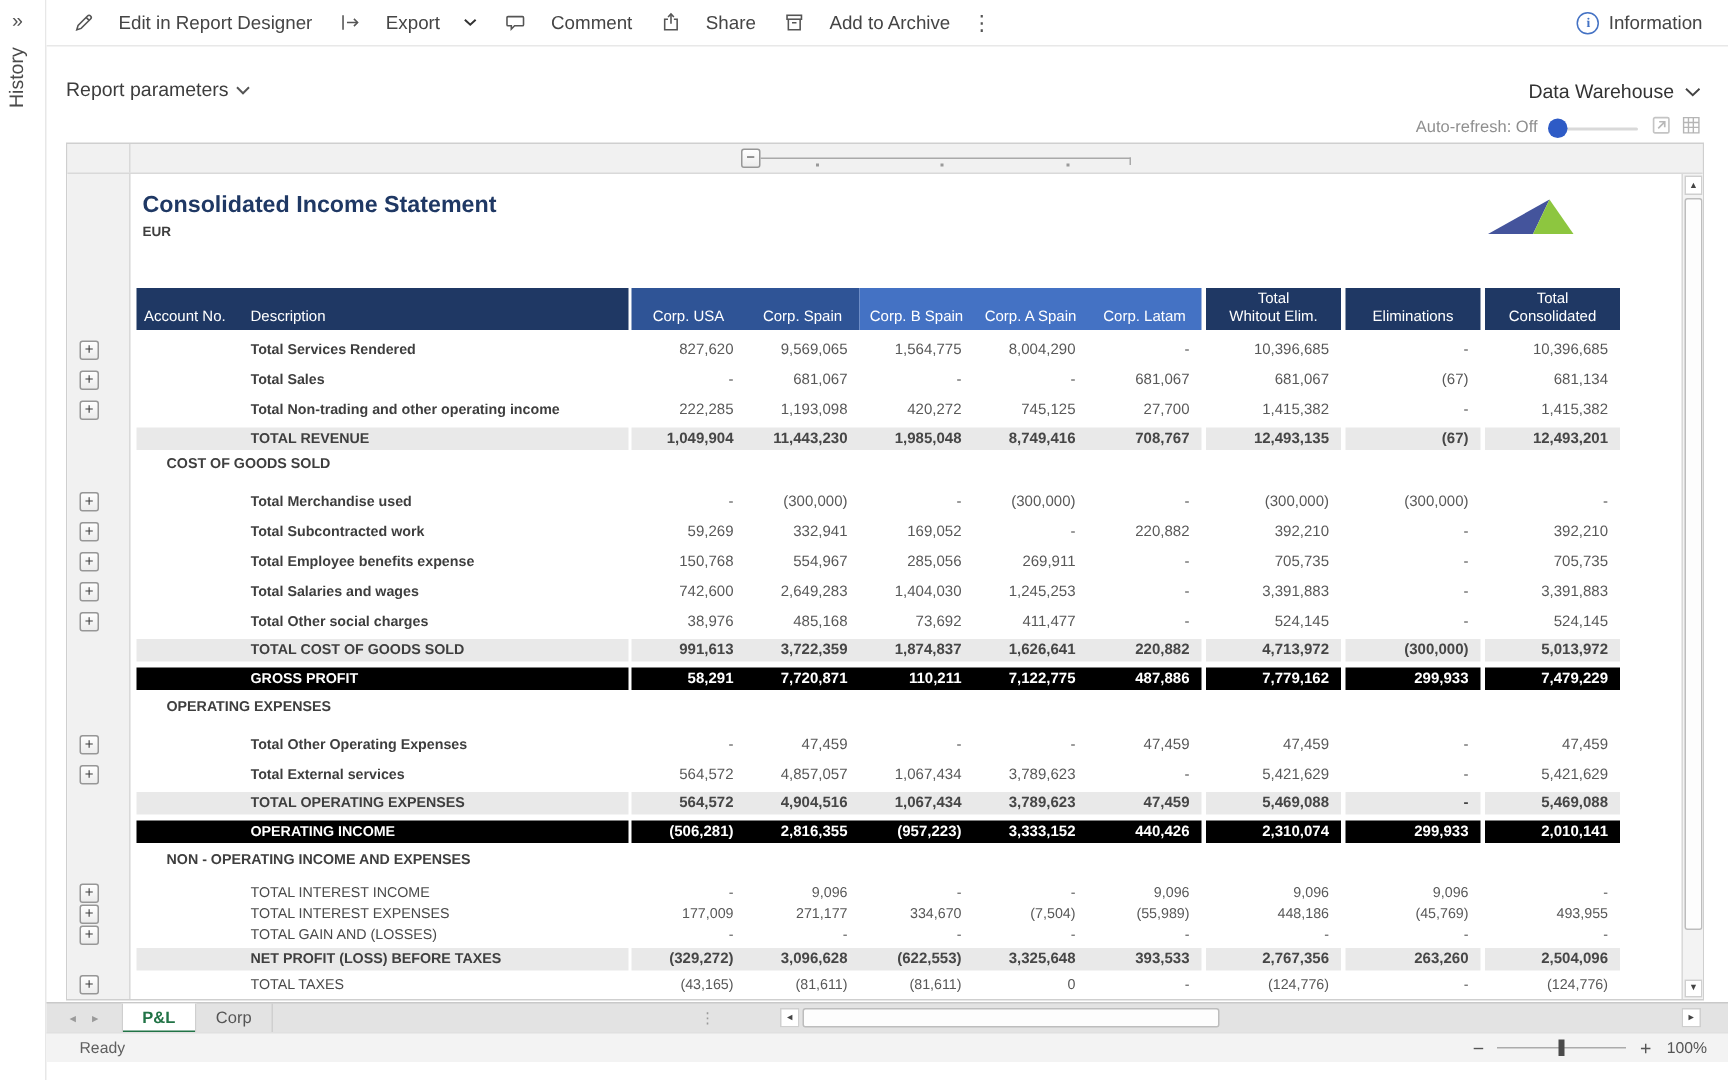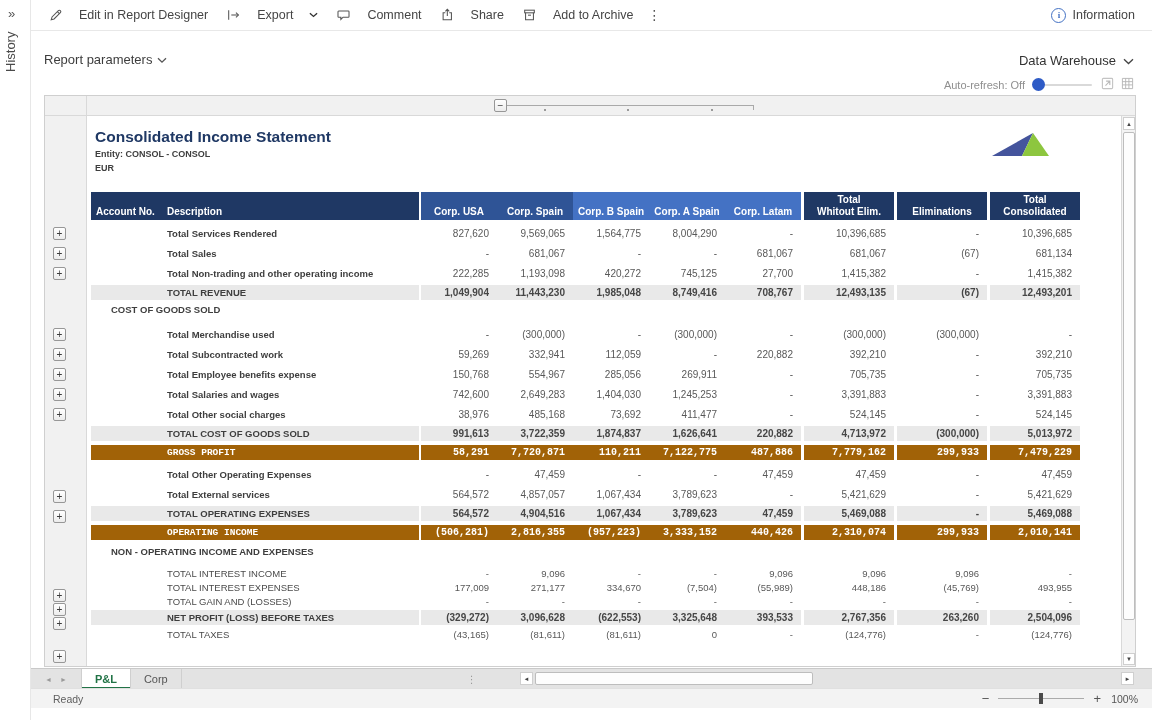--- a/index.html
+++ b/index.html
@@ -53,38 +53,38 @@
   .segd{width:328px;flex:none;}
   .acct{width:76px;flex:none;padding-left:5px;box-sizing:border-box;font-size:9.5px;}
   .desc{width:220px;flex:none;font-weight:bold;font-size:9.5px;color:#3e3e3e;white-space:nowrap;overflow:hidden;box-sizing:border-box;}
   .sp2{width:2px;flex:none;height:100%;}
   .sp3{width:3px;flex:none;height:100%;}
   .segc{width:380px;flex:none;}
   .vcell{width:76px;flex:none;text-align:right;padding-right:8px;font-size:10px;color:#585858;white-space:nowrap;box-sizing:border-box;}
   .tcell{width:90px;flex:none;text-align:right;padding-right:8px;font-size:10px;color:#585858;white-space:nowrap;box-sizing:border-box;height:100%;display:flex;align-items:center;justify-content:flex-end;}
   
   #thead{height:28px;display:flex;align-items:stretch;margin-bottom:3px;}
-  .hseg{display:flex;align-items:flex-end;box-sizing:border-box;color:#fff;font-weight:bold;font-size:10px;}
+  .hseg{display:flex;align-items:flex-end;box-sizing:border-box;color:#fff;font-weight:normal;font-size:10px;}
   .h-navy{background:#1f3864;}
   .h-med{background:#2f5496;}
   .h-light{background:#4472c4;}
   .hacct{width:76px;padding:0 0 3px 5px;box-sizing:border-box;}
   .hdesc{width:220px;padding-bottom:3px;box-sizing:border-box;}
   .hcell{width:76px;text-align:center;padding-bottom:3px;box-sizing:border-box;white-space:nowrap;}
   .hcell2{width:90px;text-align:center;padding-bottom:2px;box-sizing:border-box;white-space:pre-line;line-height:1.2;display:flex;align-items:flex-end;justify-content:center;}
   
   .r-data{height:20px;}
   .r-plain{height:14px;}
   .r-plain .desc{font-weight:normal;color:#4a4a4a;}
   .r-plain .vcell,.r-plain .tcell{font-size:9.5px;}
   .r-subtotal{height:15px;margin:2px 0;}
   .r-subtotal .seg{background:#e9e9e9;}
   .r-subtotal .vcell,.r-subtotal .tcell{font-weight:bold;color:#464646;}
   .r-grayband{height:15px;margin:4px 0;color:#fff;}
-  .r-grayband .seg{background:#a16207;font-family:Liberation Mono, monospace;}
+  .r-grayband .seg{background:#000000;}
   .r-grayband .desc{color:#fff;}
   .r-grayband .vcell,.r-grayband .tcell{font-weight:bold;color:#fff;}
   .r-section{height:15px;margin-bottom:7px;margin-left:16px;}
   .section-label{font-weight:bold;font-size:9.5px;color:#3e3e3e;padding-left:4px;white-space:nowrap;}
 
   
   #vscroll{position:absolute;right:0;top:0;bottom:0;width:14px;background:#f3f3f3;border-left:1px solid #d9d9d9;box-sizing:border-box;}
   #vs-up{position:absolute;left:1px;top:1px;width:12px;height:13px;background:#fff;border:1px solid #cfcfcf;box-sizing:border-box;font-size:6px;color:#444;text-align:center;line-height:12px;cursor:pointer;}
   #vs-thumb{position:absolute;left:1px;top:16px;width:12px;height:488px;background:#fdfdfd;border:1px solid #bdbdbd;border-radius:2px;box-sizing:border-box;cursor:grab;}
   #vs-down{position:absolute;left:1px;bottom:1px;width:12px;height:12px;background:#fff;border:1px solid #cfcfcf;box-sizing:border-box;font-size:6px;color:#444;text-align:center;line-height:11px;cursor:pointer;}
@@ -238,21 +238,20 @@
           <div class="plus-btn" style="top: 373.5px;">+</div>
           <div class="plus-btn" style="top: 393.5px;">+</div>
           <div class="plus-btn" style="top: 472.5px;">+</div>
           <div class="plus-btn" style="top: 486.5px;">+</div>
           <div class="plus-btn" style="top: 500.5px;">+</div>
           <div class="plus-btn" style="top: 533.5px;">+</div>
         </div>
       <div id="sheet-content">
         <div id="title-block">
           <div id="rpt-title">Consolidated Income Statement</div>
-          <div class="rpt-sub">Entity: CONSOL - CONSOL</div>
           <div class="rpt-sub">EUR</div>
           <div id="rpt-logo">
             <svg width="62" height="28" viewBox="0 0 62 28">
                 <polygon points="1,26 42,3 31,26" fill="#44549c"></polygon>
                 <polygon points="31,26 42,3 58,26" fill="#8dc63f"></polygon>
               </svg>
           </div>
         </div>
         <div id="table">
             <div id="thead">
@@ -420,21 +419,21 @@
             </div>
             <div class="trow r-data">
               <div class="seg segd">
                 <div class="acct"></div>
                 <div class="desc">Total Subcontracted work</div>
               </div>
               <div class="sp2"></div>
               <div class="seg segc">
                 <div class="vcell">59,269</div>
                 <div class="vcell">332,941</div>
-                <div class="vcell">112,059</div>
+                <div class="vcell">169,052</div>
                 <div class="vcell">-</div>
                 <div class="vcell">220,882</div>
               </div>
               <div class="sp3"></div>
               <div class="seg">
                 <div class="tcell">392,210</div>
               </div>
               <div class="sp3"></div>
               <div class="seg">
                 <div class="tcell">-</div>
@@ -566,20 +565,23 @@
                 <div class="tcell">7,779,162</div>
               </div>
               <div class="sp3"></div>
               <div class="seg">
                 <div class="tcell">299,933</div>
               </div>
               <div class="sp3"></div>
               <div class="seg">
                 <div class="tcell">7,479,229</div>
               </div>
+            </div>
+            <div class="trow r-section">
+              <span class="section-label">OPERATING EXPENSES</span>
             </div>
             <div class="trow r-data">
               <div class="seg segd">
                 <div class="acct"></div>
                 <div class="desc">Total Other Operating Expenses</div>
               </div>
               <div class="sp2"></div>
               <div class="seg segc">
                 <div class="vcell">-</div>
                 <div class="vcell">47,459</div>

